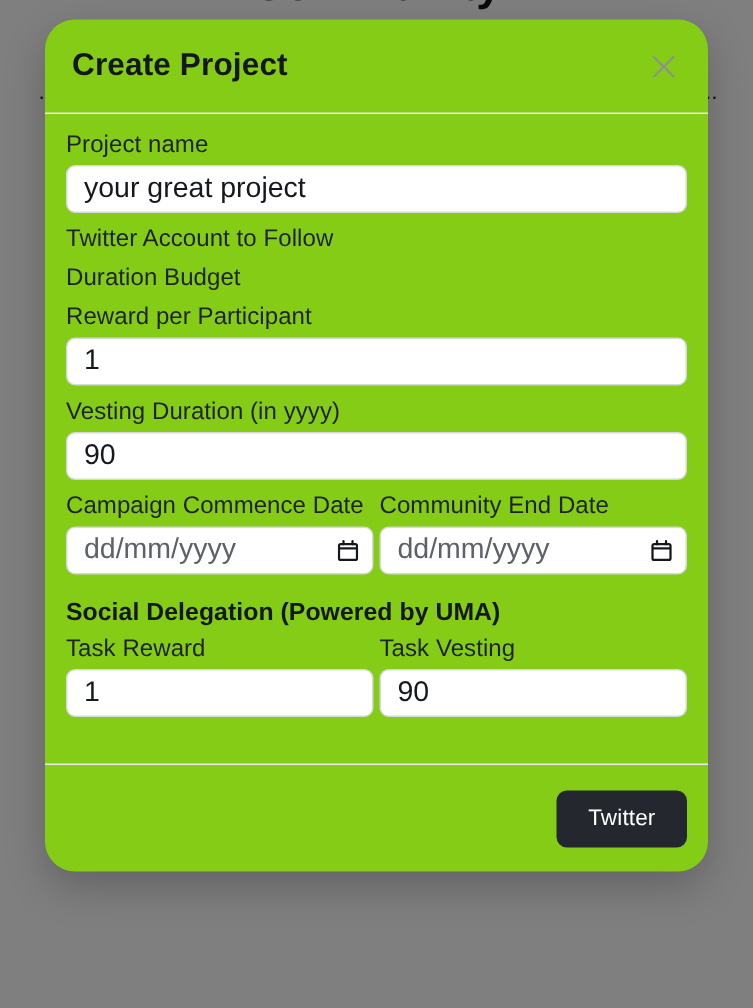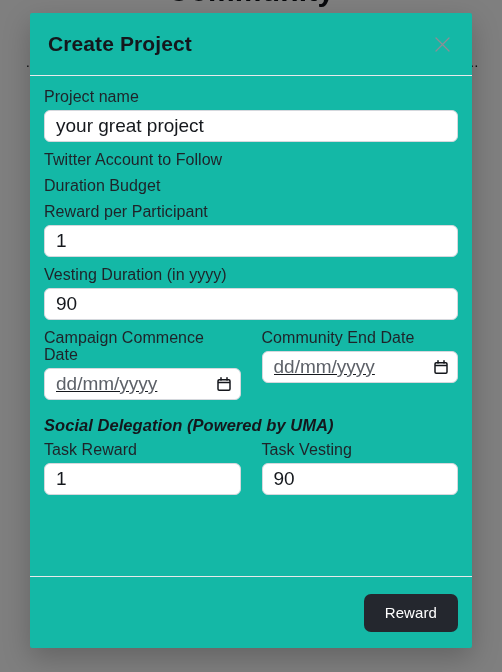--- a/index.html
+++ b/index.html
@@ -51,23 +51,23 @@
     inset: 0;
     background: rgba(0, 0, 0, 0.5);
   }
 
   
   #modal {
     position: absolute;
     left: 30px;
     top: 13px;
     width: 442px;
-    height: 635px;
-    background: #14b8a6;
-    border-radius: 2px;
+    height: 568px;
+    background: #84cc16;
+    border-radius: 20px;
     box-shadow: 0 10px 28px rgba(0, 0, 0, 0.22);
     display: flex;
     flex-direction: column;
     overflow: hidden;
   }
 
   .modal-header {
     height: 63px;
     flex: 0 0 auto;
     border-bottom: 1px solid #e8e9eb;
@@ -125,50 +125,48 @@
     padding: 0 11px;
     font-family: "Liberation Sans", sans-serif;
     font-size: 19px;
     color: #15181d;
     outline: none;
   }
   .text-input::placeholder { color: #5d6168; }
 
   .two-col {
     display: flex;
-    gap: 21px;
+    gap: 4px;
     margin-bottom: 16px;
   }
   .two-col > .field {
     flex: 1 1 0;
     margin-bottom: 0;
   }
 
   .date-wrap { position: relative; }
   .date-input {
     padding-right: 34px;
-    text-decoration: underline;
   }
   .cal-icon {
     position: absolute;
     right: 10px;
     top: 50%;
     transform: translateY(-50%);
     width: 14px;
     height: 15px;
     pointer-events: none;
   }
 
   .section-heading {
     font-size: 16.5px;
     font-weight: 700;
     color: #14171c;
     margin: 7px 0 6px 0;
     letter-spacing: 0.05px;
-    font-style: italic;
   }
 
   .modal-footer {
     flex: 0 0 auto;
     height: 72px;
     border-top: 1px solid #e8e9eb;
     display: flex;
     align-items: center;
     justify-content: flex-end;
     padding: 0 14px;
@@ -275,16 +273,16 @@
       </div>
       <div class="field">
         <label class="field-label">Task Vesting</label>
         <input class="text-input" type="text" value="90" style="">
       </div>
     </div>
 
   </div>
 
   <div class="modal-footer">
-    <button class="create-btn">Reward</button>
+    <button class="create-btn">Twitter</button>
   </div>
 
 </div>
 
 </body></html>

